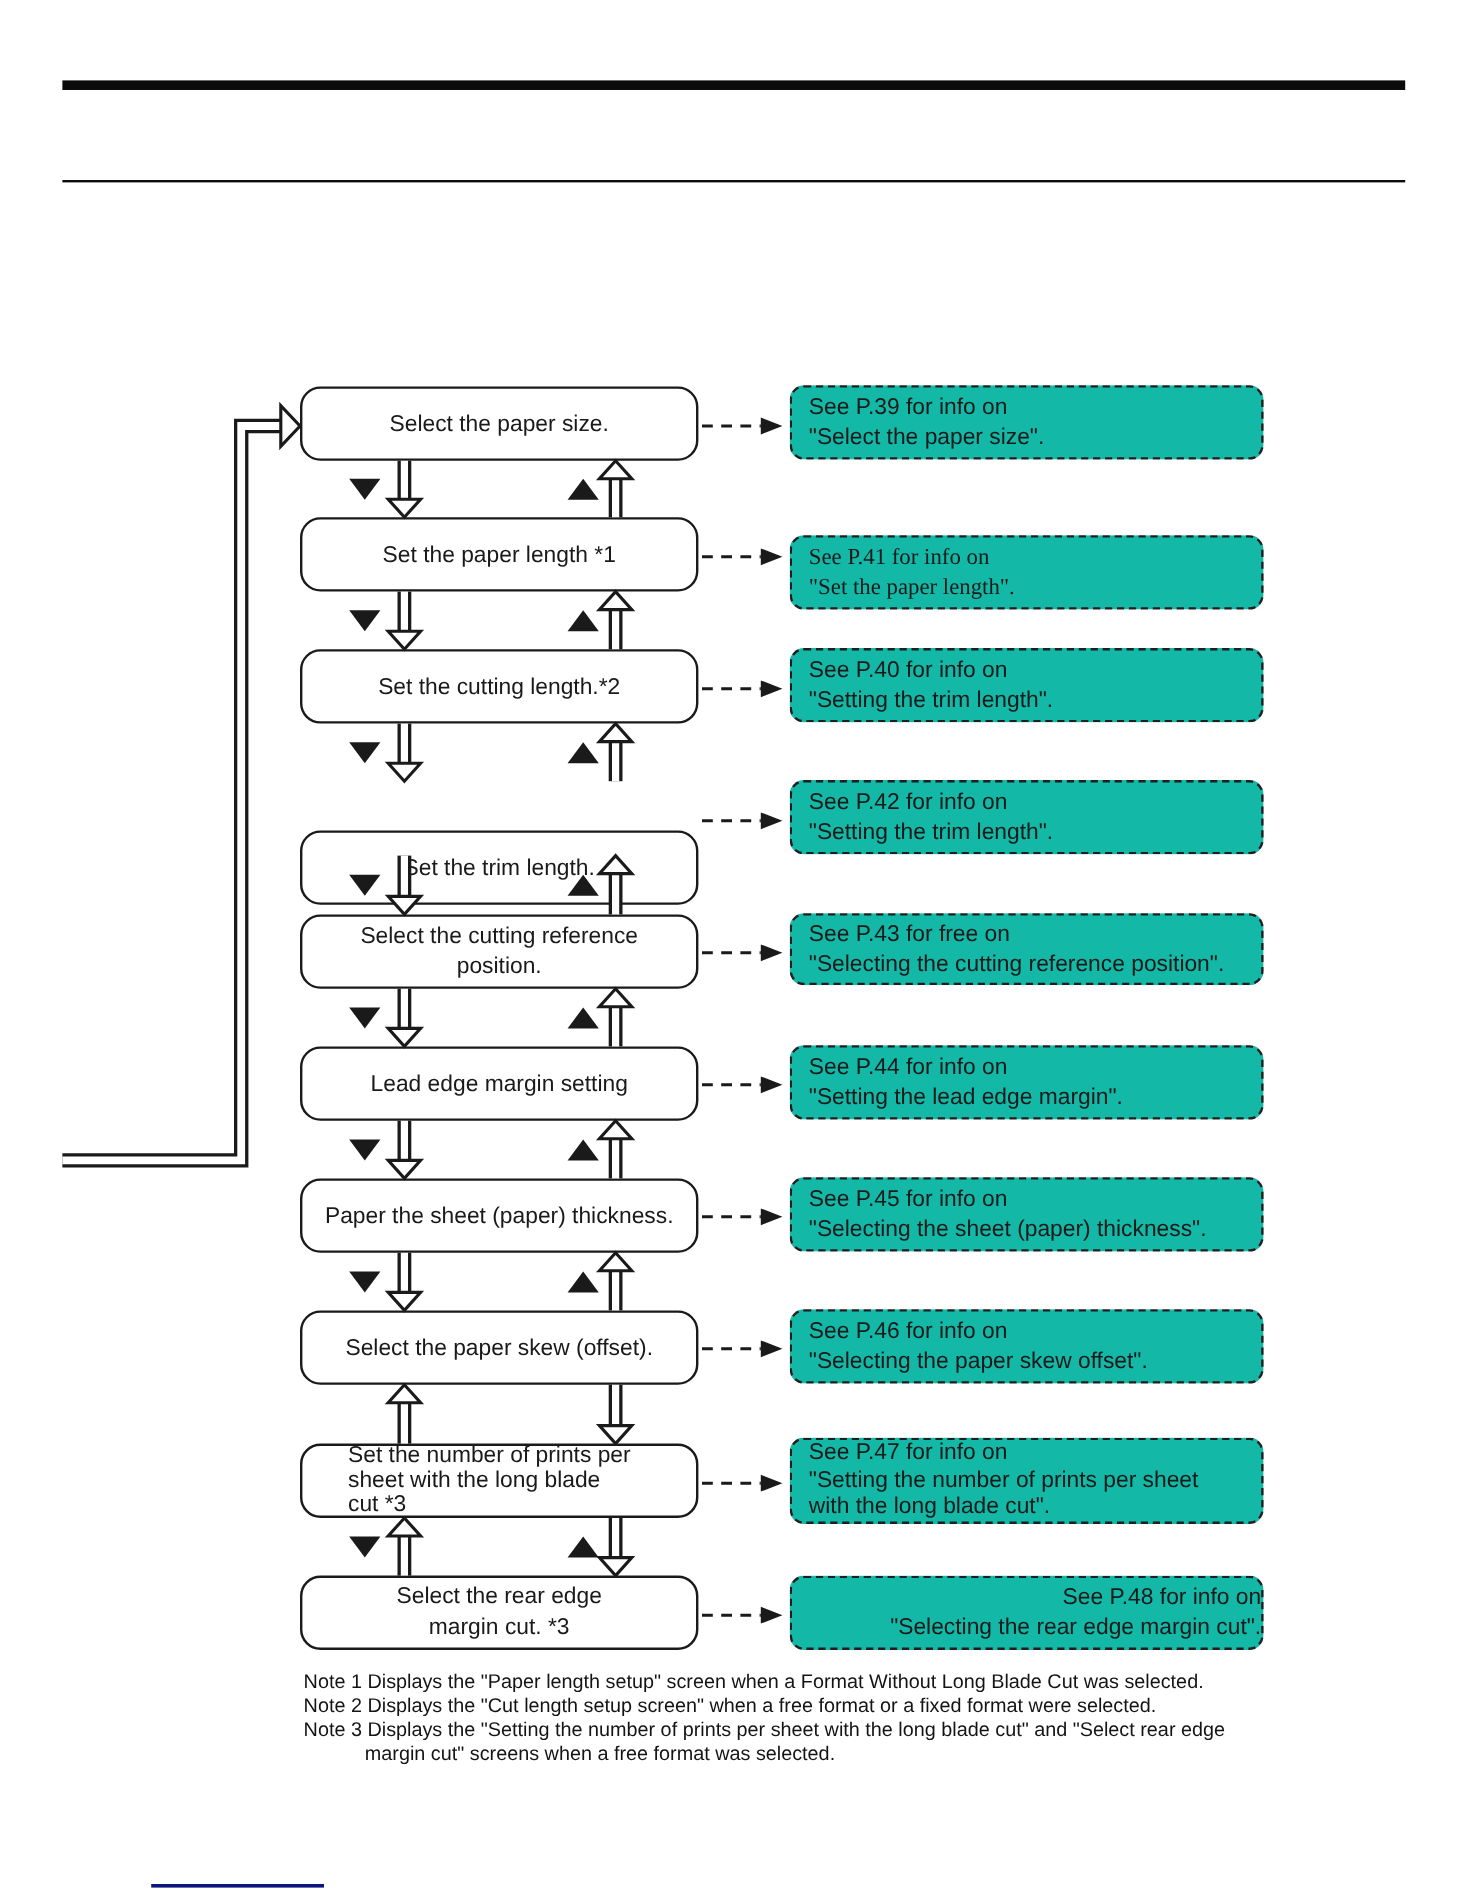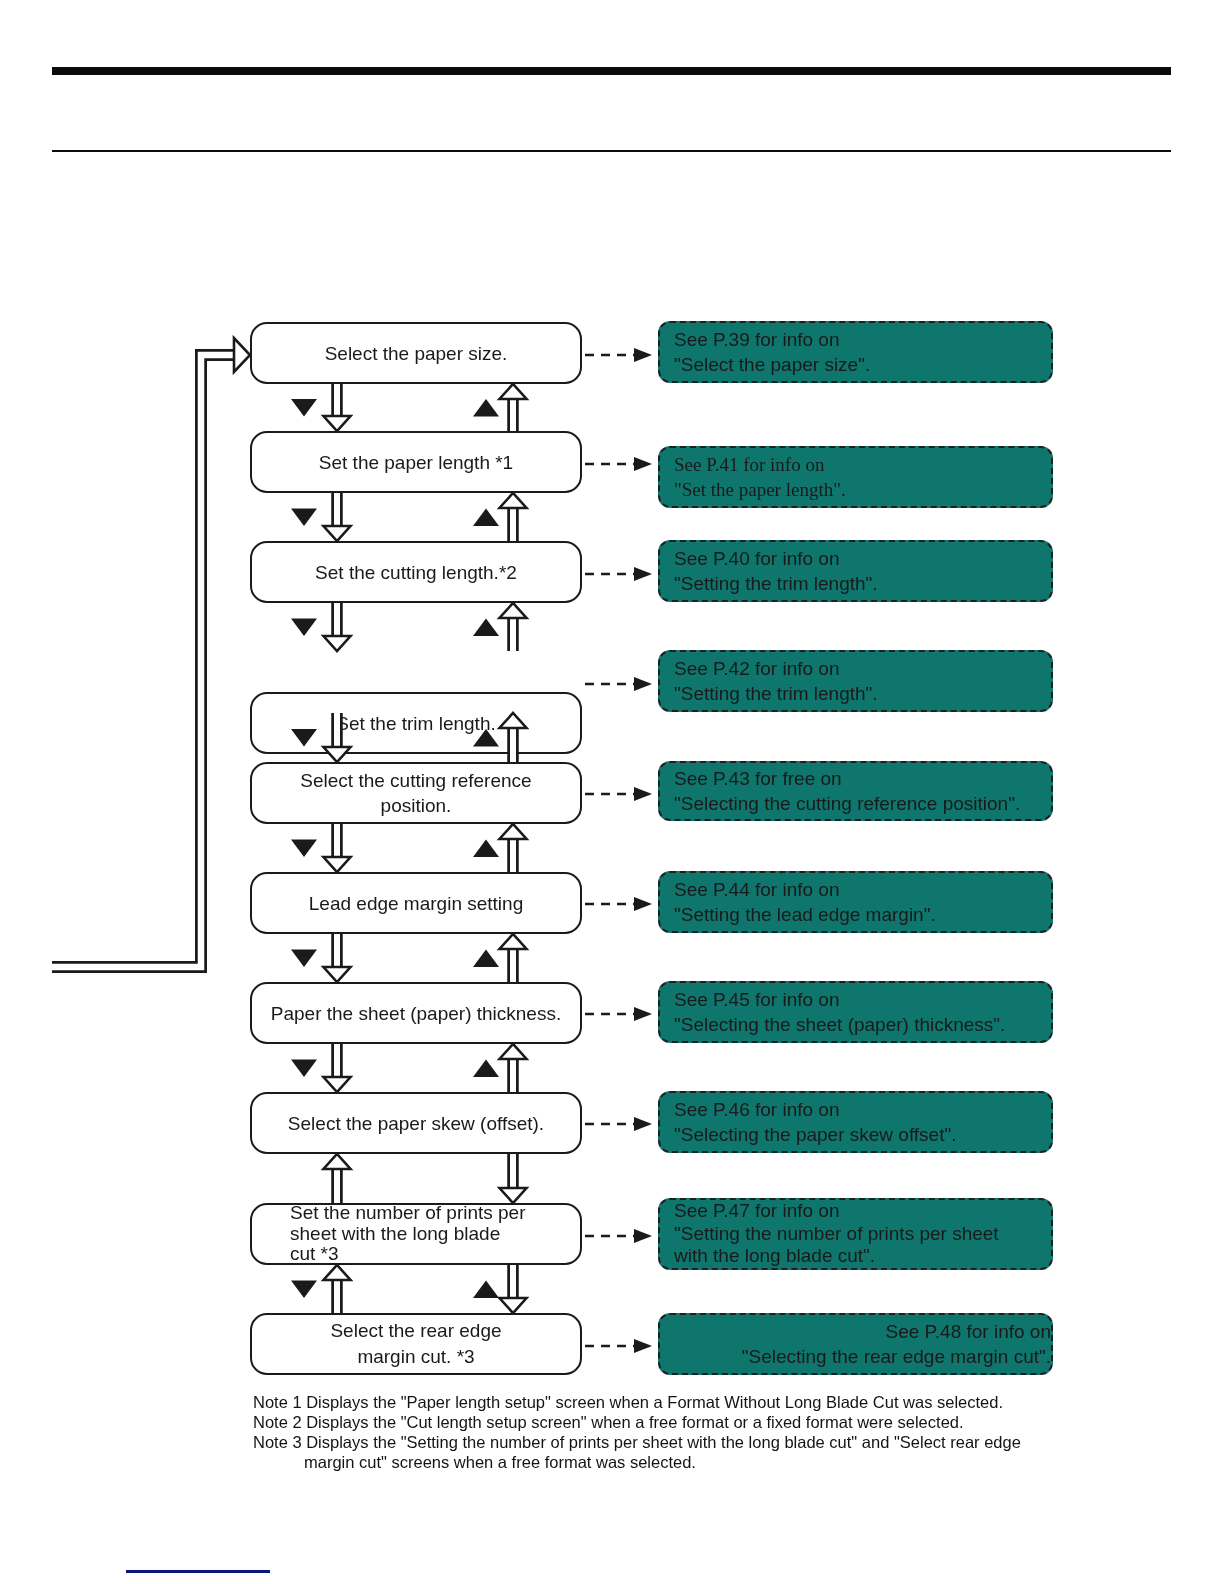--- a/index.html
+++ b/index.html
@@ -11,21 +11,21 @@
   .step{
     position:absolute;left:250px;width:332px;box-sizing:border-box;
     border:2.6px solid #1a1a1a;border-radius:17px;background:#fff;
     display:flex;align-items:center;justify-content:center;text-align:center;
     font-size:19px;line-height:25px;white-space:pre-line;z-index:1;
   }
   .step.left-align{justify-content:flex-start;text-align:left;padding-left:38px;line-height:20.5px;}
   .step.wide-lines{line-height:26px;}
   .ref{
     position:absolute;left:658px;width:395px;box-sizing:border-box;
-    border:2.5px dashed #1f1f1f;border-radius:12px;background:#0f766e;
+    border:2.5px dashed #1f1f1f;border-radius:12px;background:#14b8a6;
     display:flex;flex-direction:column;justify-content:center;
     padding-left:14px;font-size:19px;line-height:25px;z-index:1;
   }
   .ref .title{white-space:pre;}
   .ref.tight{line-height:22.5px;}
   .note{position:absolute;font-size:16.5px;line-height:20px;white-space:pre;color:#141414;}
   #conn{position:absolute;left:0;top:0;z-index:2;pointer-events:none;}
   #link-underline{position:absolute;left:126px;top:1570px;width:144px;height:2.5px;}
 </style>
 </head>

